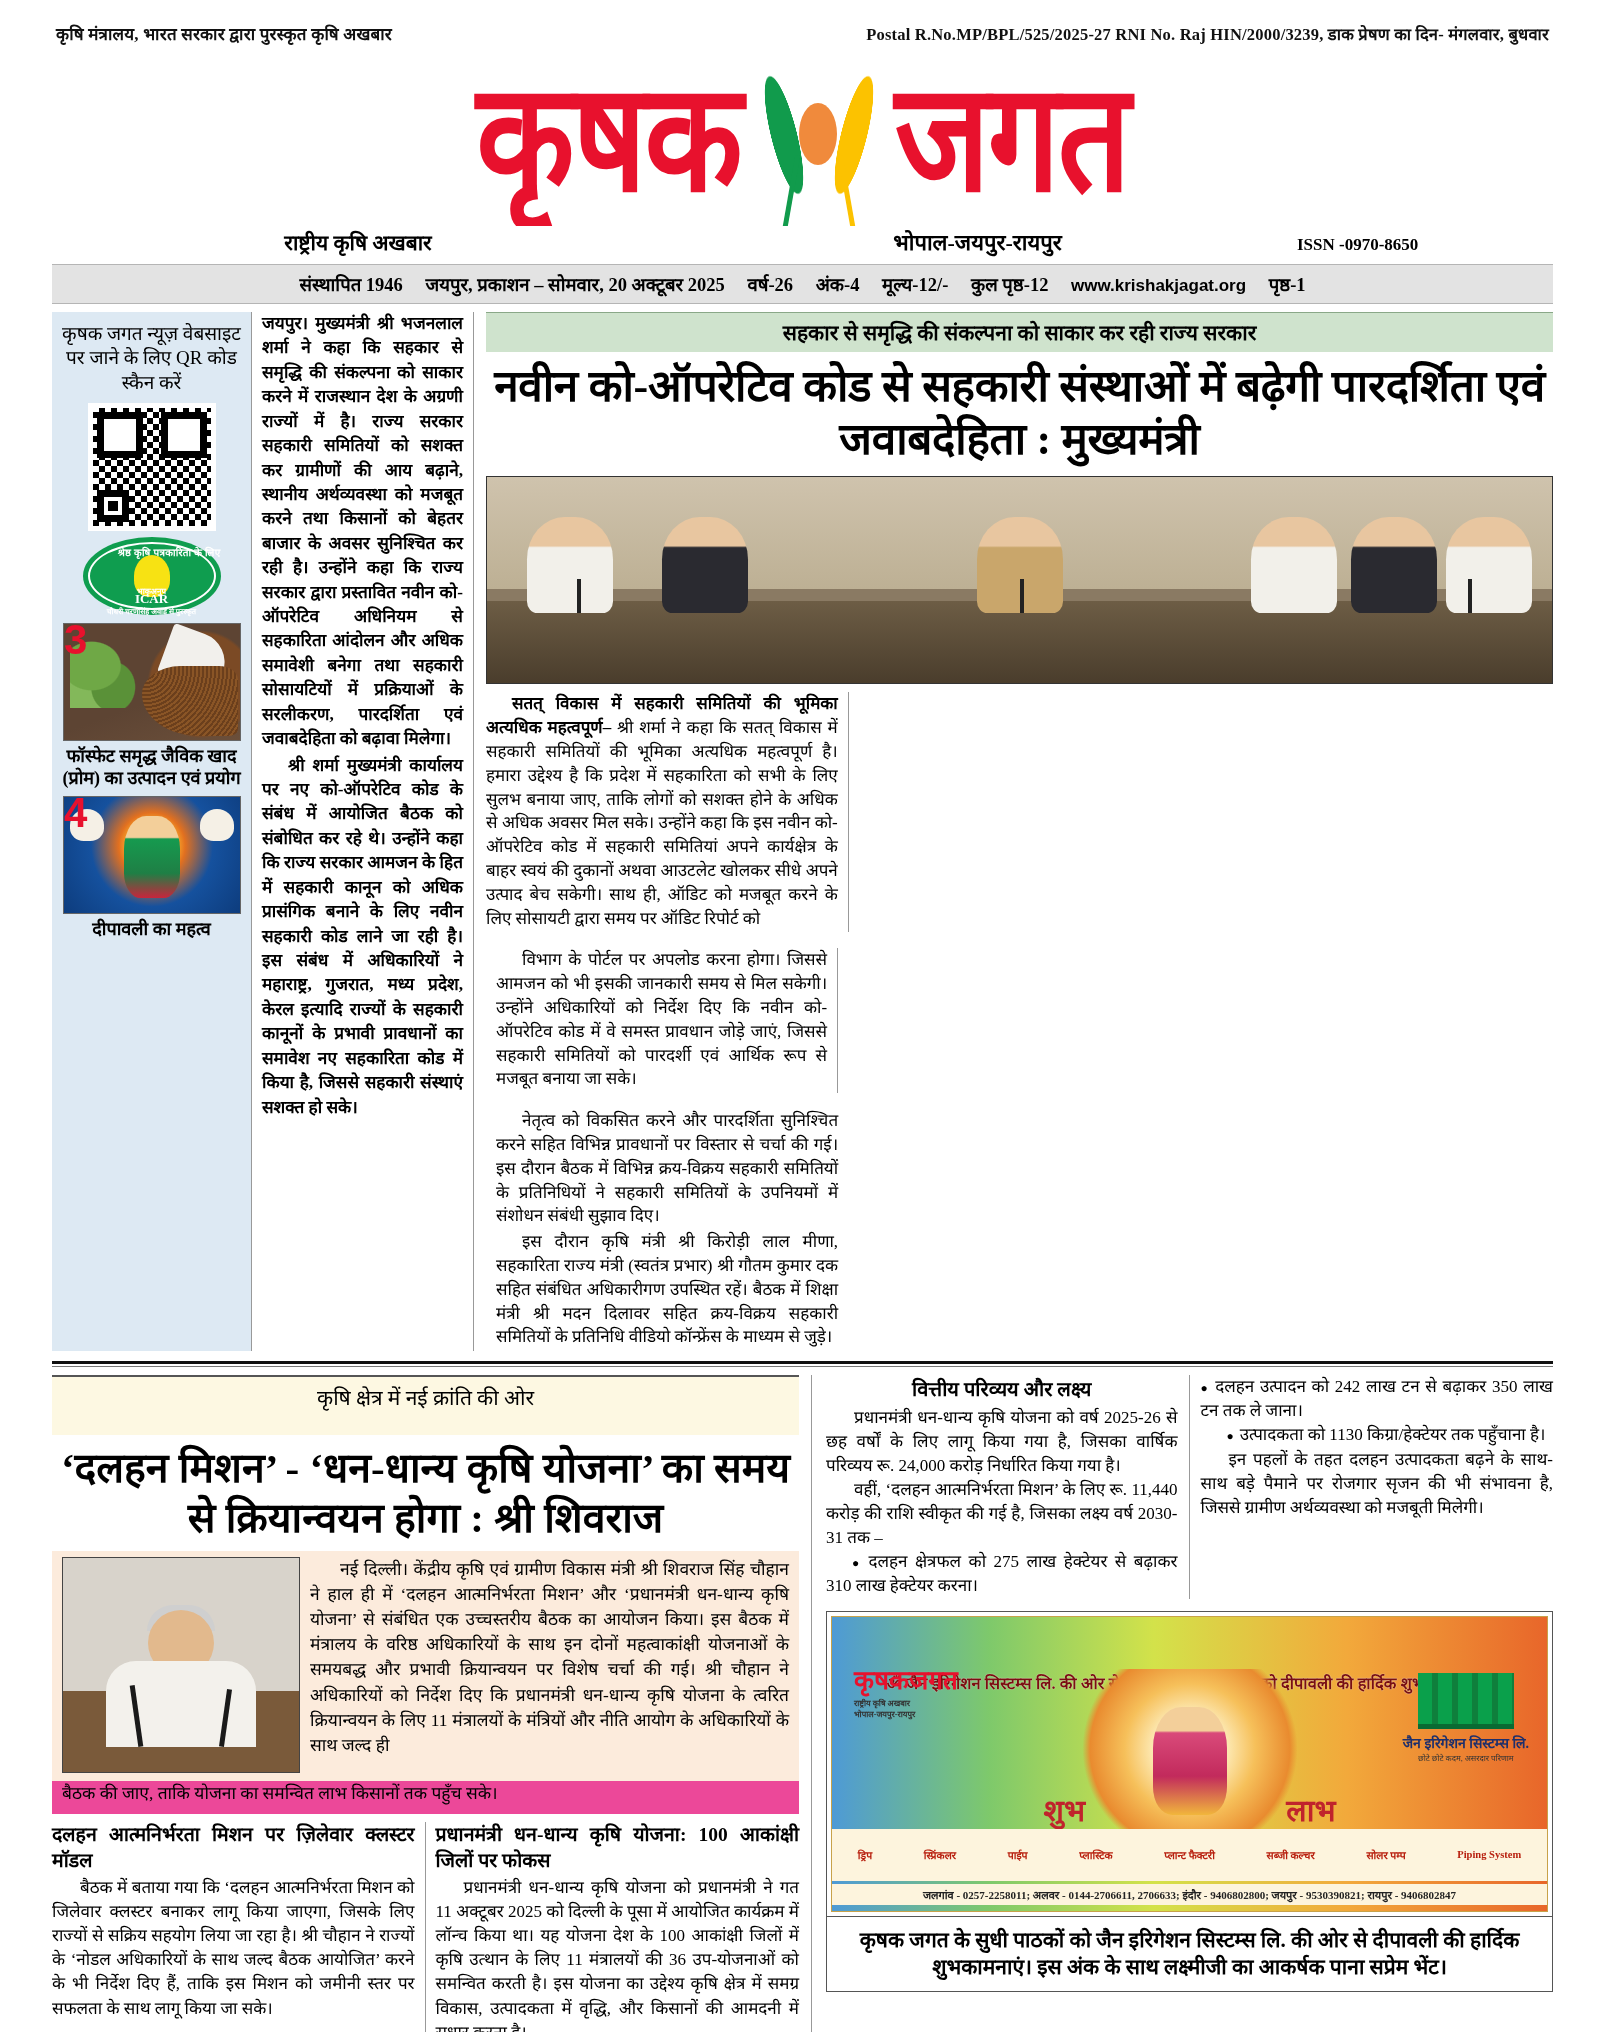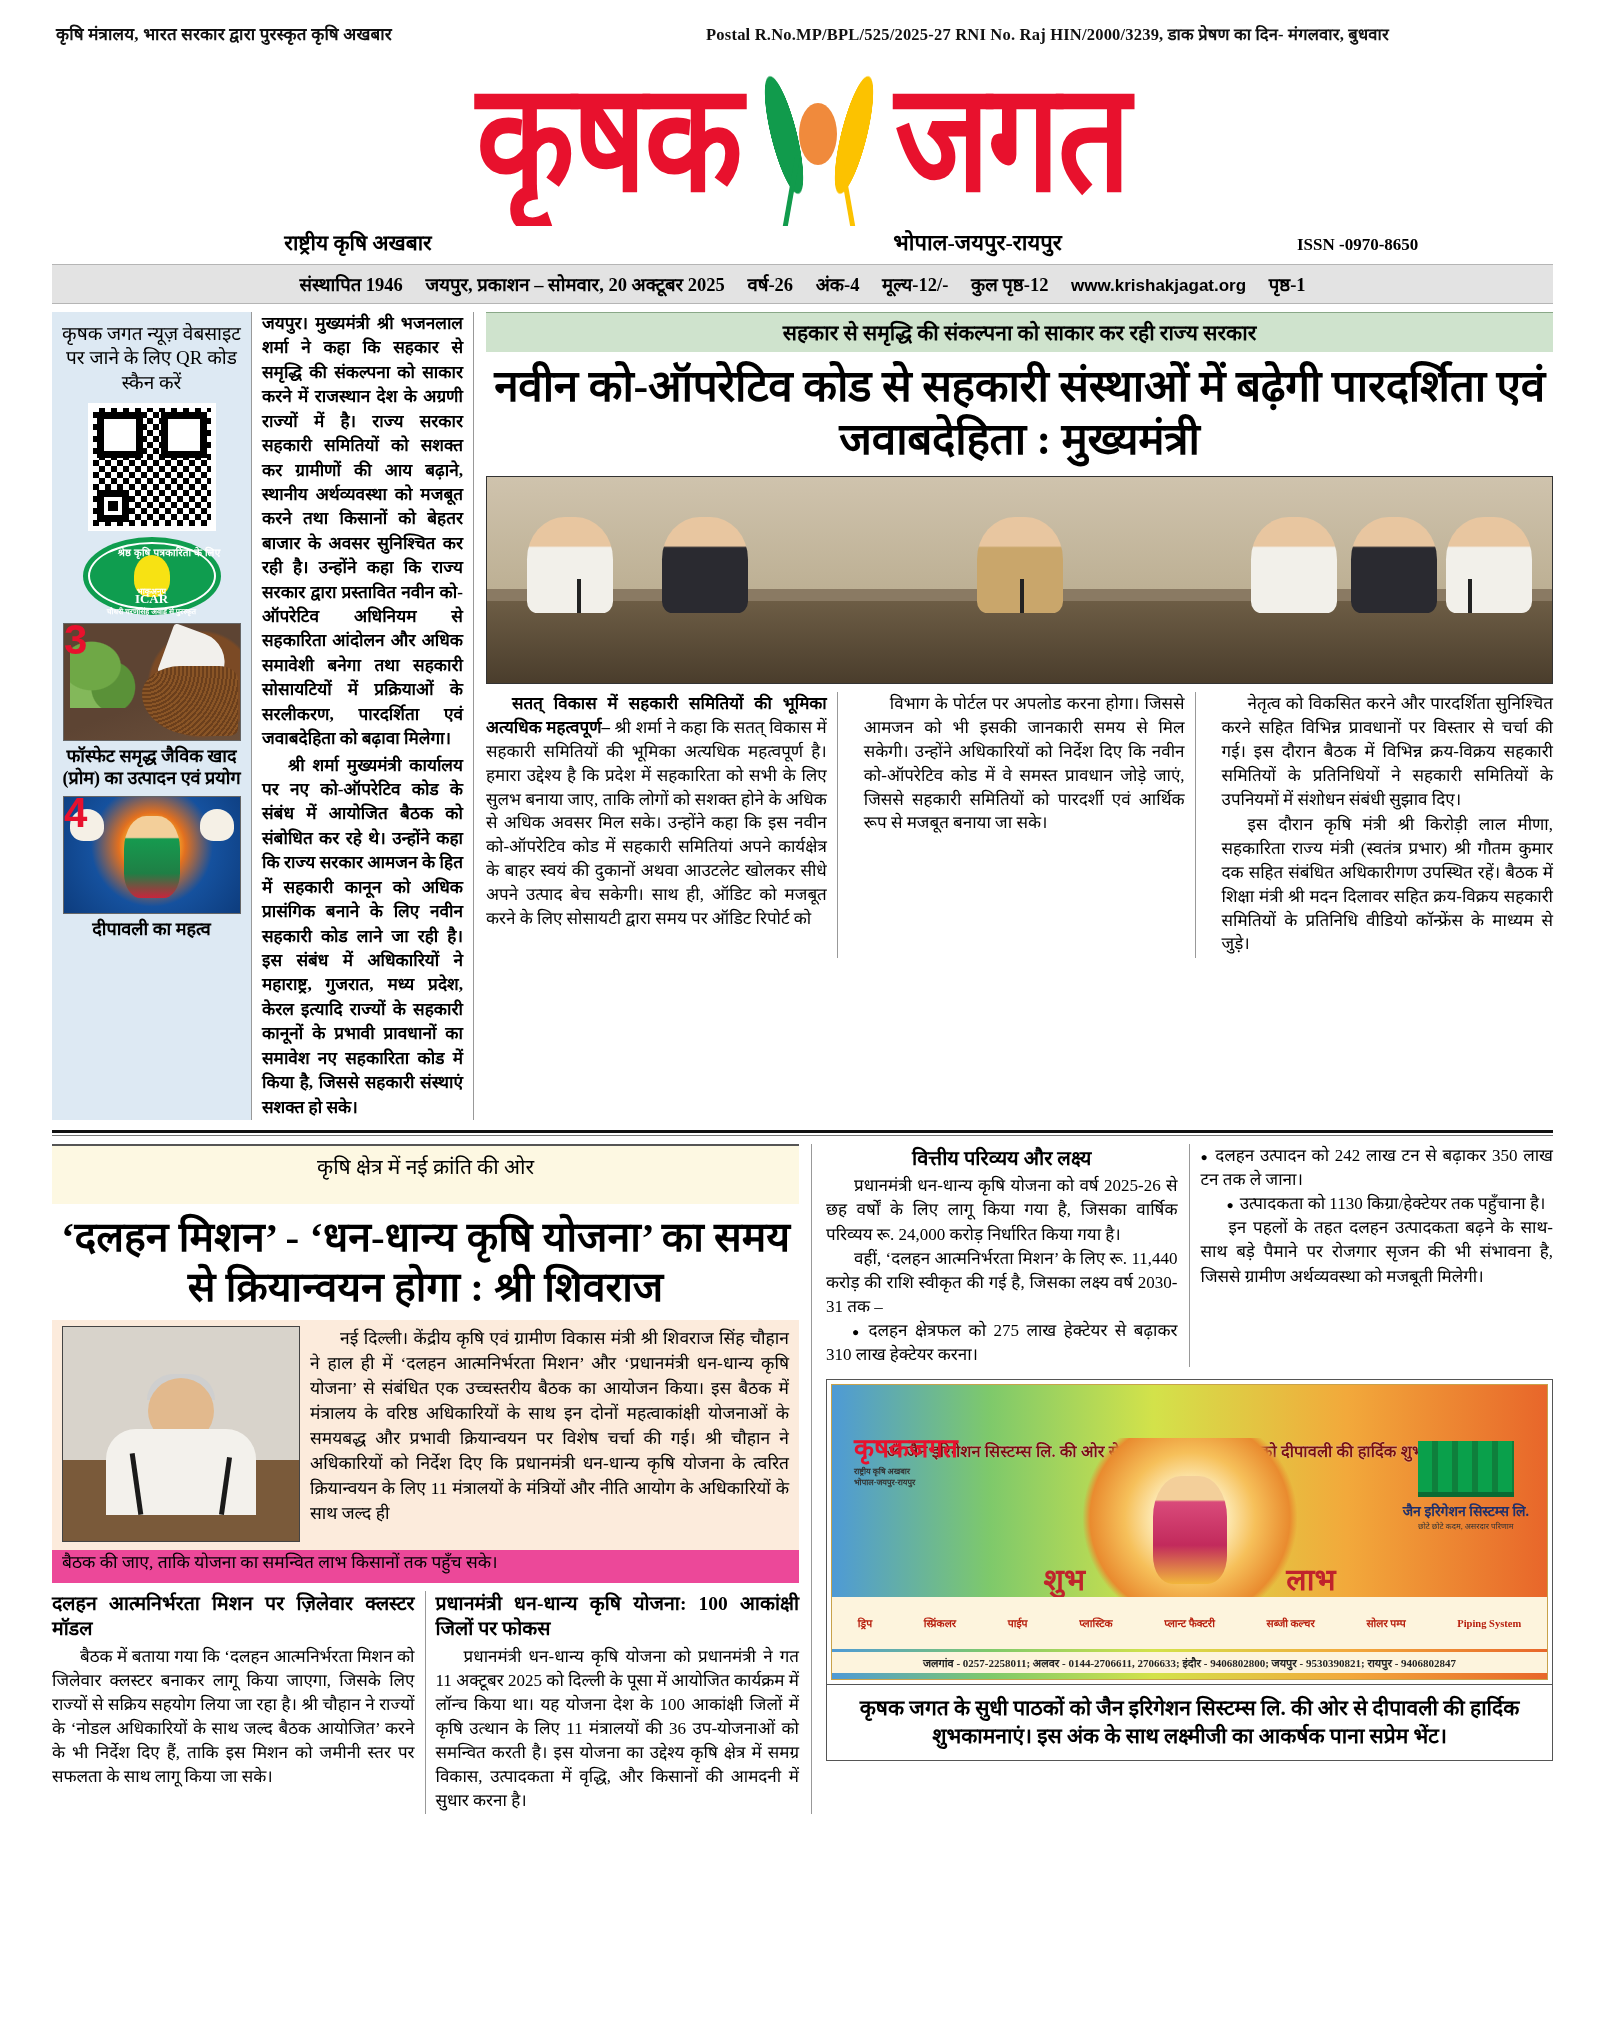--- a/index.html
+++ b/index.html
@@ -22,21 +22,21 @@
   .topstrip {
     display: flex;
     align-items: baseline;
     font-size: 17px;
     font-weight: bold;
     color: #111;
     letter-spacing: .2px;
     padding: 0 4px 6px 4px;
   }
   .topstrip .left { width: 430px; }
-  .topstrip .right { flex: 1; text-align: center; padding-left: 60px; font-size: 16.5px;}
+  .topstrip .right { flex: 1; text-align: right; padding-left: 60px; font-size: 16.5px;}
 
   
   .masthead {
     position: relative;
     height: 175px;
     display: flex;
     align-items: center;
     justify-content: center;
     overflow: hidden;
   }
@@ -292,20 +292,21 @@
     background: linear-gradient(180deg,#e8c6a0 0 30%, #2a2a30 32% 100%);
     border-radius: 44% 44% 12% 12%;
   }
   .leadphoto .person.white { background: linear-gradient(180deg,#e8c6a0 0 30%, #f2f0ea 32% 100%); }
   .leadphoto .person.tan { background: linear-gradient(180deg,#e8c6a0 0 30%, #c9a66b 32% 100%); }
   .leadphoto .mic{position:absolute;width:4px;height:34px;background:#222;bottom:34%;}
 
   .threecols {
     display: flex;
     gap: 16px;
+    flex-direction: column;
   }
   .tc { padding: 0 10px; font-size: 17px; line-height: 1.4; text-align: justify; }
   .tc.b1 { width: 34%; border-right: 1px solid #999; padding-left:0;}
   .tc.b2 { width: 33%; border-right: 1px solid #999; }
   .tc.b3 { width: 33%; padding-right:0;}
   .tc p { margin-bottom: 2px; text-indent: 26px; }
   .tc .subhead { font-weight: bold; }
 
   
   .thickrule { border-top: 3px solid #111; margin: 10px 0 0 0; }

